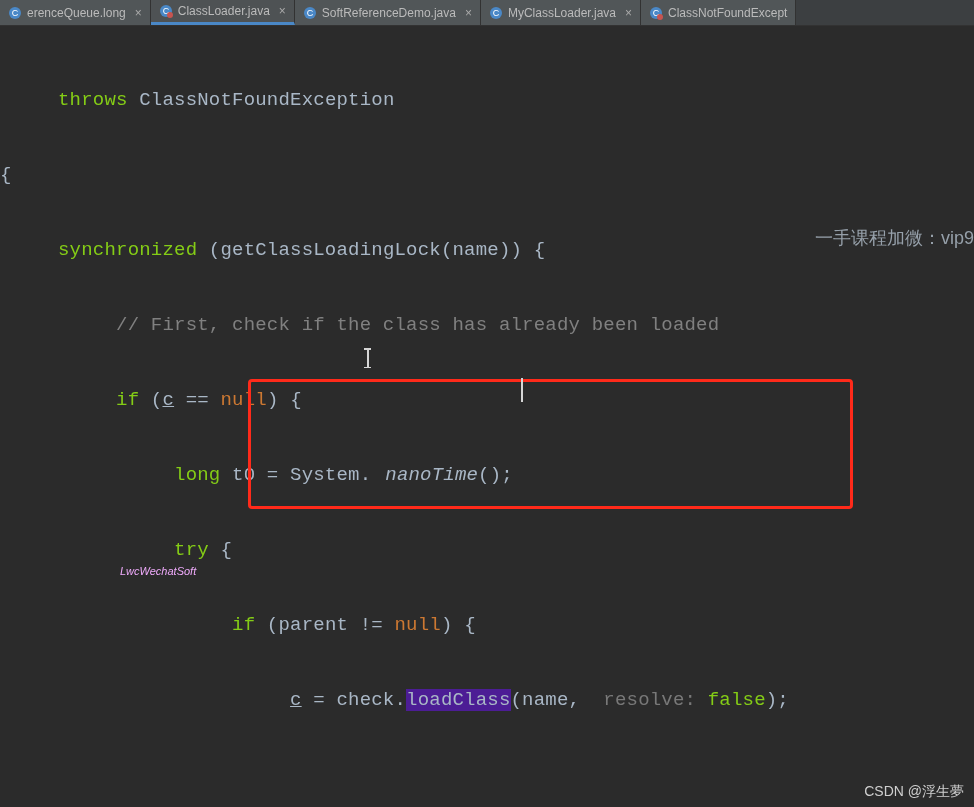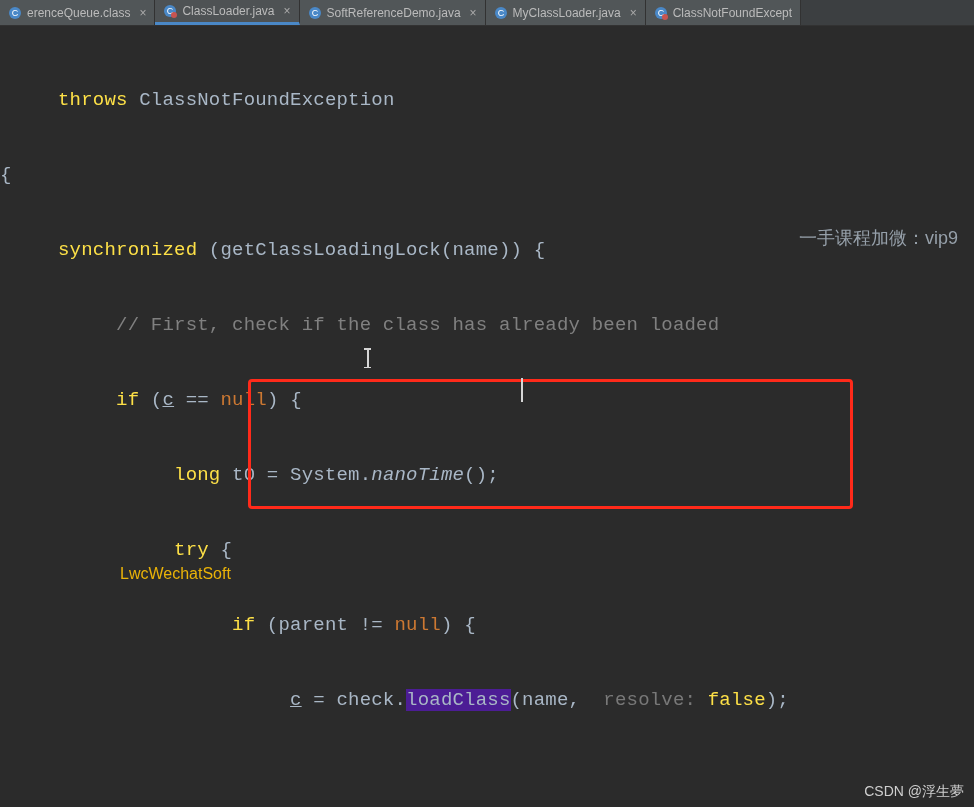--- a/index.html
+++ b/index.html
@@ -40,47 +40,48 @@
   .editor {
     position: relative;
     padding: 18px 0 0 0;
     font-size: 19px;
     line-height: 37.5px;
     color: #a9b7c6;
     white-space: pre;
     letter-spacing: 0.2px;
   }
   .line { padding-left: 0; }
-  .kw { color: #fde047; }
+  .kw { color: #84cc16; }
   .comment { color: #808080; }
   .null { color: #cc7832; }
   .typeparam { color: #507874; }
-  .italic { font-style: italic; }
+  .italic { font-style: italic; margin-left: 14px; }
   .param-hint { color: #787878; font-style: normal; }
   .underline { text-decoration: underline; text-decoration-color: #a9b7c6; }
   .selected { background: #4c1d95; }
   .hl-box {
     position: absolute;
     border: 3px solid #ff2a1a;
     border-radius: 4px;
     pointer-events: none;
   }
   .watermark1 {
     position: absolute;
     color: #96a0aa;
     font-family: Arial, sans-serif;
     font-size: 18px;
     pointer-events: none;
   }
   .watermark2 {
     position: absolute;
-    color: #eab308;
+    color: #f0abfc;
     font-family: Arial, sans-serif;
-    font-size: 16px;
-    pointer-events: none;
+    font-size: 11px;
+    pointer-events: none;
+    font-style: italic;
   }
   .watermark3 {
     position: absolute;
     color: #cfcfcf;
     font-family: Arial, sans-serif;
     font-size: 14px;
     pointer-events: none;
   }
   .caret {
     position: absolute;
@@ -116,21 +117,21 @@
 </style>
 </head>
 <body>
 
 <div class="tabs">
   <div class="tab">
     <svg class="icon" viewBox="0 0 14 14">
         <circle cx="7" cy="7" r="6" fill="#4a88c7"></circle>
         <text x="7" y="10" text-anchor="middle" font-size="9" fill="#fff" font-family="Arial">C</text>
       </svg>
-    <span>erenceQueue.class</span>
+    <span>erenceQueue.long</span>
     <span class="close">×</span>
   </div>
   <div class="tab active">
     <svg class="icon" viewBox="0 0 14 14">
         <circle cx="7" cy="7" r="6" fill="#4a88c7"></circle>
         <text x="7" y="10" text-anchor="middle" font-size="9" fill="#fff" font-family="Arial">C</text>
         <circle cx="11" cy="11" r="3" fill="#c75450"></circle>
       </svg>
     <span>ClassLoader.java</span>
     <span class="close">×</span>
@@ -185,15 +186,15 @@
 </div>
 
 <div class="hl-box" style="left:248px;top:379px;width:605px;height:130px;"></div>
 
 <div class="caret" style="left:521px;top:378px;"></div>
 
 <div class="text-cursor" style="left:367px;top:348px;">
     <div class="bar"></div>
   </div>
 
-<div class="watermark1" style="top:226px; right:16px;">一手课程加微：vip9</div>
+<div class="watermark1" style="top:226px; right:0;">一手课程加微：vip9</div>
 <div class="watermark2" style="top:565px; left:120px;">LwcWechatSoft</div>
 <div class="watermark3" style="bottom:6px; right:10px;text-align:center;">CSDN @浮生夢</div>
 
 </body></html>

